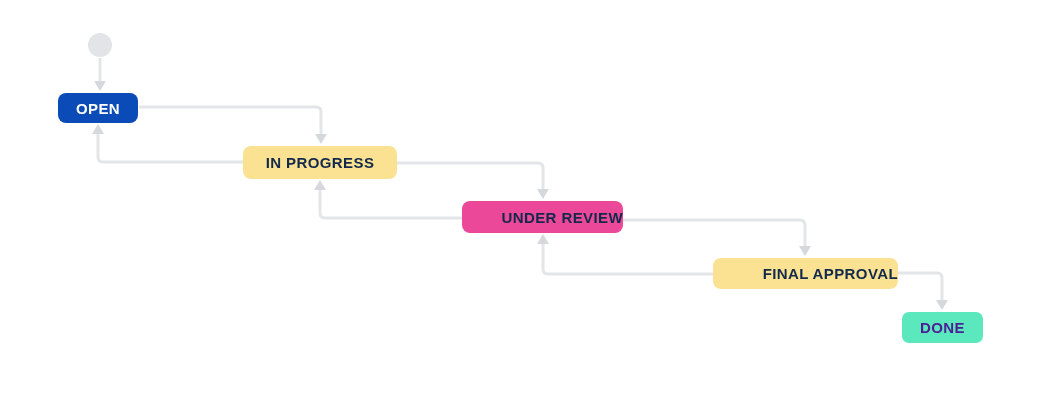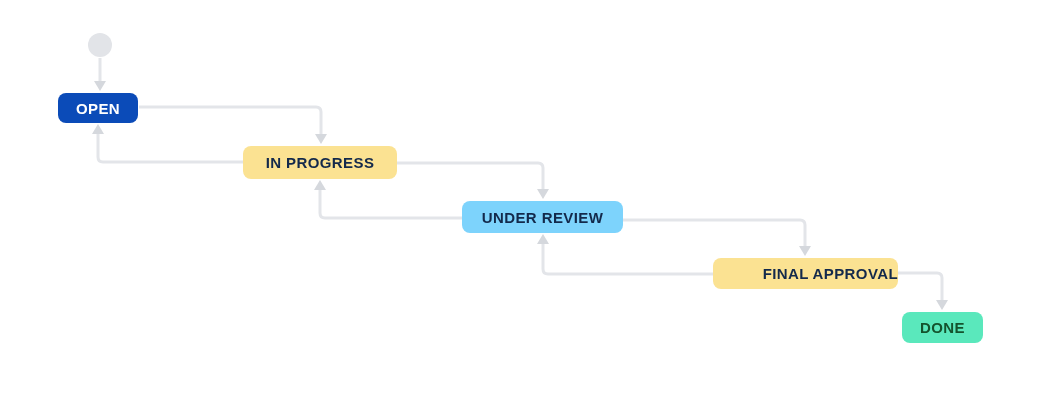--- a/index.html
+++ b/index.html
@@ -71,25 +71,25 @@
   <div class="start-circle" style="background: rgb(226, 228, 232);"></div>
 
   <div class="node node-in-progress" style="background: rgb(251, 226, 146); color: rgb(19, 41, 75);">
     <span>IN PROGRESS</span>
   </div>
 
   <div class="node node-open" style="background: rgb(11, 75, 184); color: rgb(255, 255, 255);">
     <span>OPEN</span>
   </div>
 
-  <div class="node node-under-review" style="background: #7dd3fc; color: rgb(19, 41, 75);">
+  <div class="node node-under-review" style="background: #ec4899; color: rgb(19, 41, 75); justify-content: flex-end;">
     <span>UNDER REVIEW</span>
   </div>
 
   <div class="node node-final-approval" style="background: rgb(251, 226, 146); color: rgb(19, 41, 75); justify-content: flex-end;">
     <span>FINAL APPROVAL</span>
   </div>
 
-  <div class="node node-done" style="background: rgb(90, 232, 188); color: #14532d;">
+  <div class="node node-done" style="background: rgb(90, 232, 188); color: #4c1d95; border-radius: 7px;">
     <span>DONE</span>
   </div>
 
 </div>
 
 </body></html>

